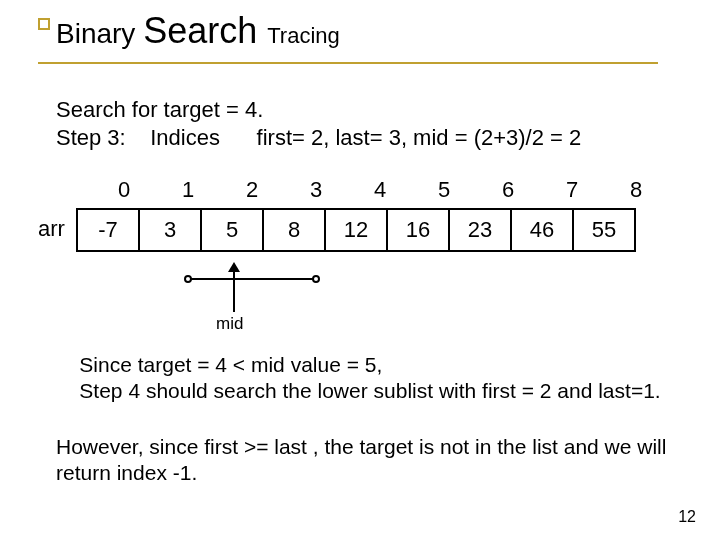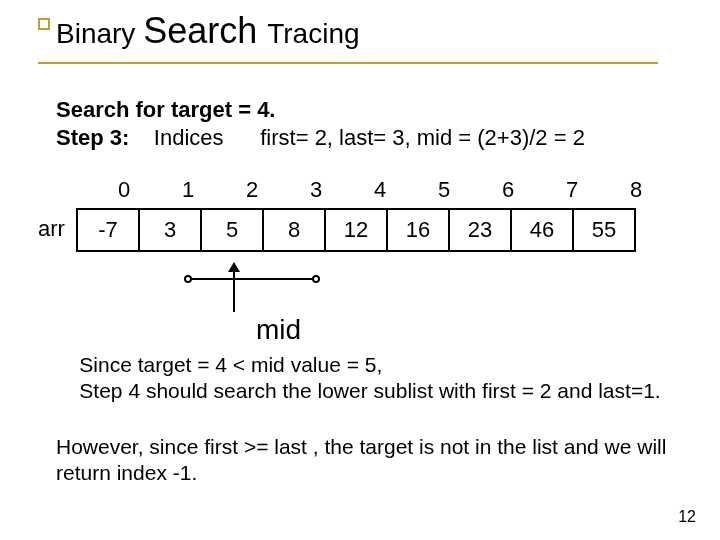--- a/index.html
+++ b/index.html
@@ -35,36 +35,36 @@
     box-sizing: border-box;
   }
   .title-text {
     margin-left: 18px;
     font-family: Verdana, Geneva, sans-serif;
     color: #000;
     white-space: nowrap;
   }
   .title-text .t1 { font-size: 28px; }
   .title-text .t2 { font-size: 36px; }
-  .title-text .t3 { font-size: 28px; }
+  .title-text .t3 { font-size: 22px; }
   .title-rule {
     position: absolute;
     left: 38px;
     top: 62px;
     width: 620px;
     height: 0;
     border-top: 2px solid #c0a030;
   }
   .body-text {
     position: absolute;
     left: 56px;
     font-size: 22px;
     line-height: 1.25;
   }
-  .bold { font-weight: bold; }
+  .bold { font-weight: normal; }
   .line-target { top: 96px; }
   .line-step   { top: 124px; text-align: center; }
 
   .array-area {
     position: absolute;
     left: 40px;
     top: 172px;
   }
   .idx-cell, .val-cell {
     display: inline-block;
@@ -121,22 +121,21 @@
   }
   .mid-arrow-head {
     position: absolute;
     width: 0; height: 0;
     border-left: 6px solid transparent;
     border-right: 6px solid transparent;
     border-bottom: 10px solid #000;
   }
   .mid-label {
     position: absolute;
-    font-size: 28px;
-    margin-left: 40px;
+    font-size: 17px;
   }
 
   .para {
     position: absolute;
     left: 40px;
     width: 640px;
     font-size: 21px;
     line-height: 1.25;
     margin-left: 16px;
   }

